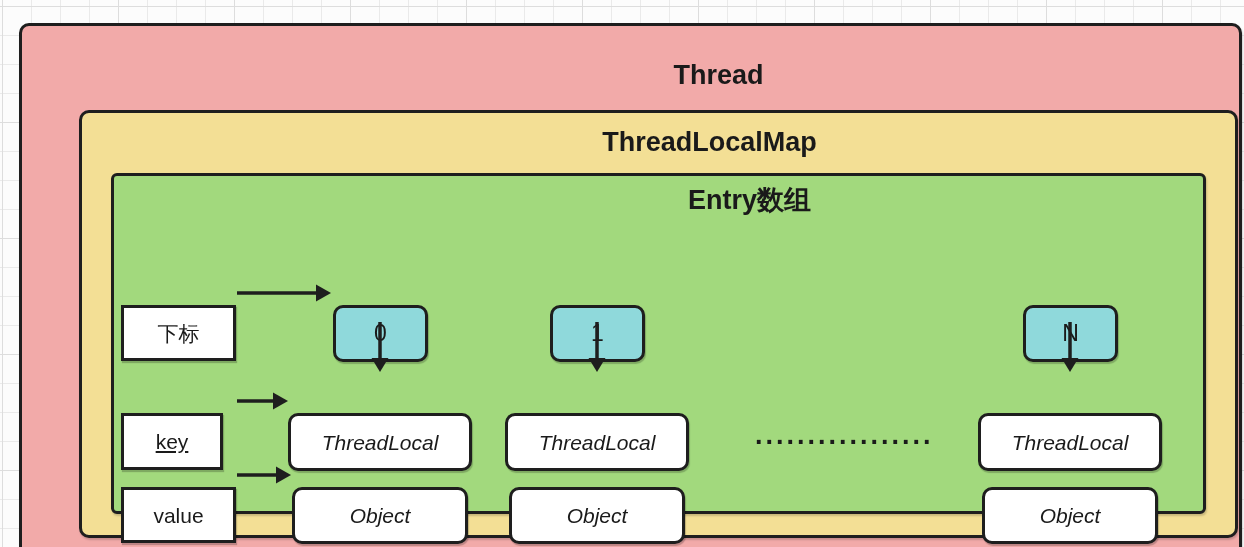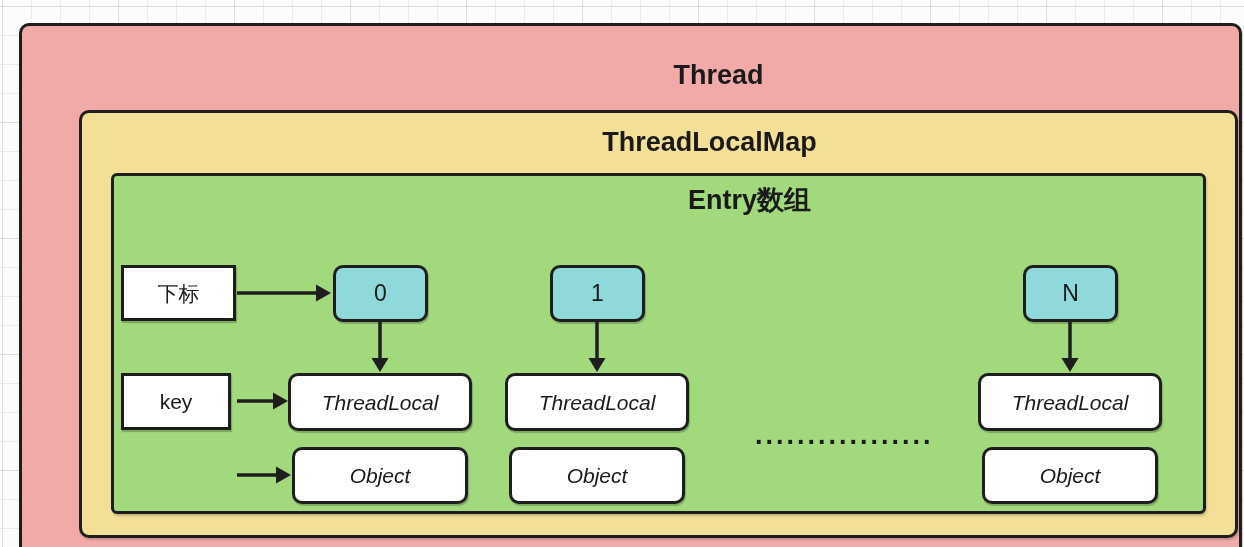--- a/index.html
+++ b/index.html
@@ -38,20 +38,21 @@
     font-weight:bold;font-size:27px;line-height:30px;
     color:var(--text);text-align:center;
   }
   .node{
     border:3px solid var(--border);
     background:var(--node-fill);
     color:var(--text);
     display:flex;align-items:center;justify-content:center;
     font-size:21px;line-height:1;
     box-shadow:1px 2px 1px rgba(0,0,0,0.22);
+    margin-top:40px;
   }
   .label-box{border-radius:0;}
   .index-box{background:var(--index-fill);border-radius:10px;font-size:23px;}
   .round{border-radius:10px;font-style:italic;}
   .arrow-layer{position:absolute;left:0;top:0;pointer-events:none;}
   .arrow-layer line{stroke:var(--border);stroke-width:3.5;}
   .arrow-layer polygon{fill:var(--border);}
   .dots{
     position:absolute;
     font-weight:bold;font-size:27px;letter-spacing:3px;
@@ -65,21 +66,22 @@
 
   <div class="abs container pink" style="left:19px;top:23px;width:1223px;height:545px;"></div>
   <div class="abs container yellow" style="left:79px;top:110px;width:1159px;height:428px;"></div>
   <div class="abs container green" style="left:111px;top:173px;width:1095px;height:341px;"></div>
 
   <div class="title" style="left:19px;top:60px;width:1223px;padding-left:88px;">Thread</div>
   <div class="title" style="left:79px;top:127px;width:1159px;padding-left:51px;">ThreadLocalMap</div>
   <div class="title" style="left:111px;top:185px;width:1095px;padding-left:91px;">Entry数组</div>
 
   <div class="abs node label-box" style="left:121px;top:265px;width:115px;height:56px;">下标</div>
-  <div class="abs node label-box" style="left:121px;top:373px;width:110px;height:57px;">key</div>
+  <div class="abs node label-box" style="left:121px;top:373px;width:102px;height:57px;text-decoration:underline;">key</div>
+  <div class="abs node label-box" style="left:121px;top:447px;width:115px;height:56px;">value</div>
 
   <div class="abs node index-box" style="left:333px;top:265px;width:95px;height:57px;">0</div>
   <div class="abs node round" style="left:288px;top:373px;width:184px;height:58px;">ThreadLocal</div>
   <div class="abs node round" style="left:292px;top:447px;width:176px;height:57px;">Object</div>
 
   <div class="abs node index-box" style="left:550px;top:265px;width:95px;height:57px;">1</div>
   <div class="abs node round" style="left:505px;top:373px;width:184px;height:58px;">ThreadLocal</div>
   <div class="abs node round" style="left:509px;top:447px;width:176px;height:57px;">Object</div>
 
   <div class="abs node index-box" style="left:1023px;top:265px;width:95px;height:57px;">N</div>

